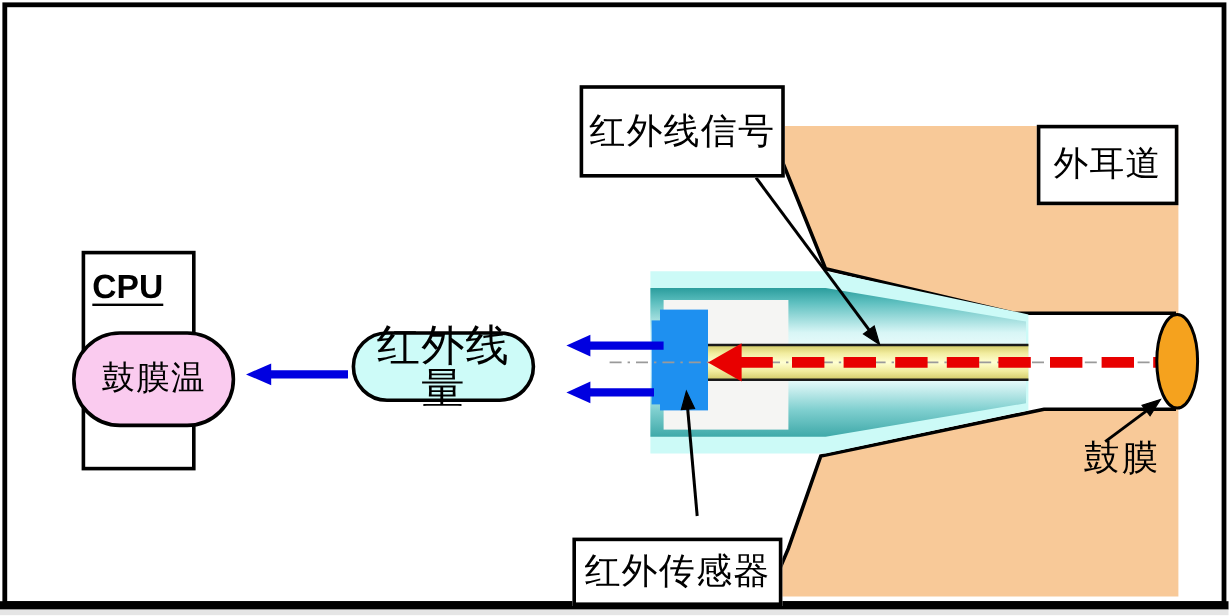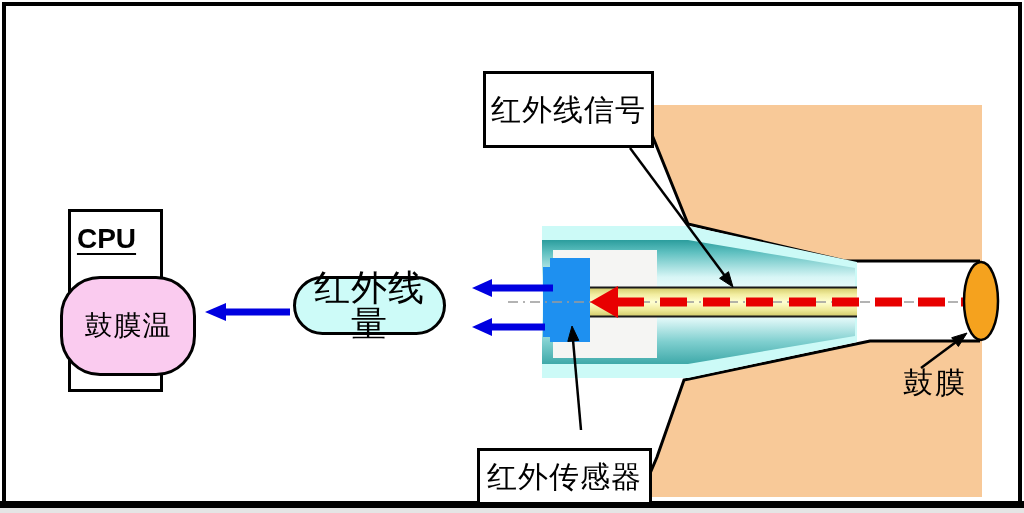--- a/index.html
+++ b/index.html
@@ -14,21 +14,21 @@
   #shapes{position:absolute;left:0;top:0;width:1024px;height:513px;}
   .overlay{position:absolute;display:flex;align-items:center;justify-content:center;
            color:#000;text-align:center;line-height:1;}
   .callout{background:#ffffff;border:3px solid #000;font-size:30px;letter-spacing:1px;}
   .plain-label{background:transparent;font-size:30px;letter-spacing:2px;}
   #cpu-box{left:68px;top:209px;width:95px;height:183px;background:#fff;border:3px solid #000;}
   #cpu-title{left:68px;top:222px;width:77px;height:34px;
              font-family:"Liberation Sans",sans-serif;font-weight:bold;font-size:28px;
              text-decoration:underline;text-underline-offset:5px;}
   .pill{border:3px solid #000;}
-  #eardrum-temp-pill{left:60px;top:276px;width:136px;height:100px;border-radius:40px;
+  #eardrum-temp-pill{left:60px;top:276px;width:136px;height:80px;border-radius:40px;
                      font-size:28px;letter-spacing:1px;}
   #ir-amount-pill{left:293px;top:276px;width:153px;height:59px;border-radius:38px;
                   font-size:36px;letter-spacing:1px;}
   #callout-ir-signal{left:457px;top:71px;width:171px;height:77px;margin-left:26px;}
   #callout-ear-canal{left:864px;top:104px;width:118px;height:67px;font-size:29px;}
   #callout-ir-sensor{left:477px;top:432px;width:175px;height:57px;margin-top:16px;}
   #eardrum-label{left:892px;top:360px;width:86px;height:46px;}
 </style>
 </head>
 <body>
@@ -110,16 +110,17 @@
     <rect x="0" y="508" width="1024" height="5" fill="#E5E5E5"></rect>
   </svg>
 
   <div id="cpu-box" class="overlay"></div>
   <div id="cpu-title" class="overlay">CPU</div>
 
   <div id="eardrum-temp-pill" class="overlay pill" style="background:#FACBEF;">鼓膜温</div>
   <div id="ir-amount-pill" class="overlay pill" style="background:#CDFBF8;">红外线量</div>
 
   <div id="callout-ir-signal" class="overlay callout">红外线信号</div>
+  <div id="callout-ear-canal" class="overlay callout">外耳道</div>
   <div id="callout-ir-sensor" class="overlay callout">红外传感器</div>
   <div id="eardrum-label" class="overlay plain-label">鼓膜</div>
 
 </div>
 
 </body></html>

